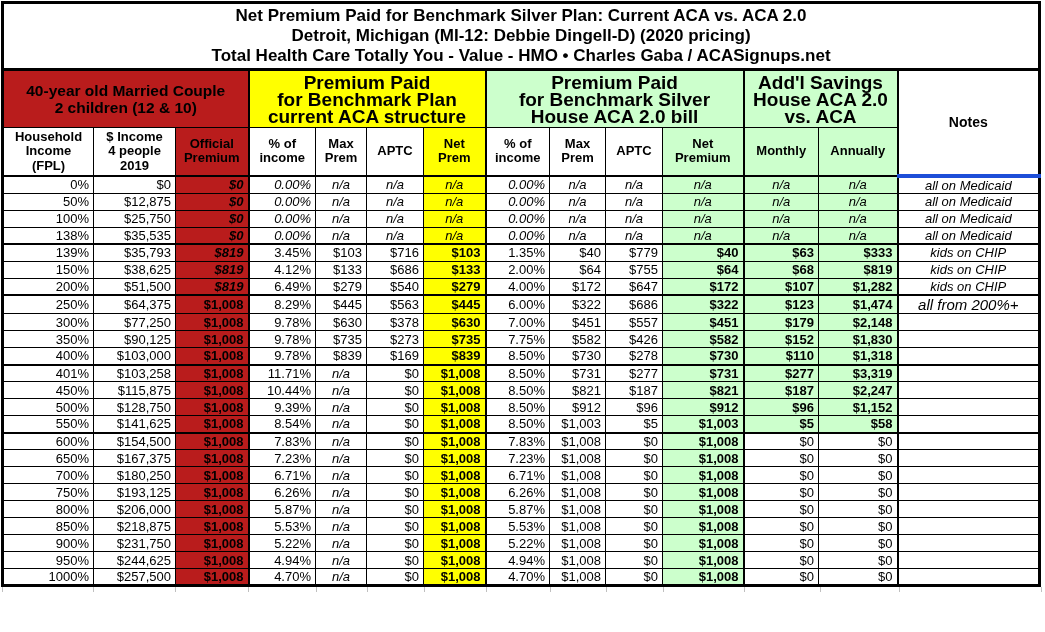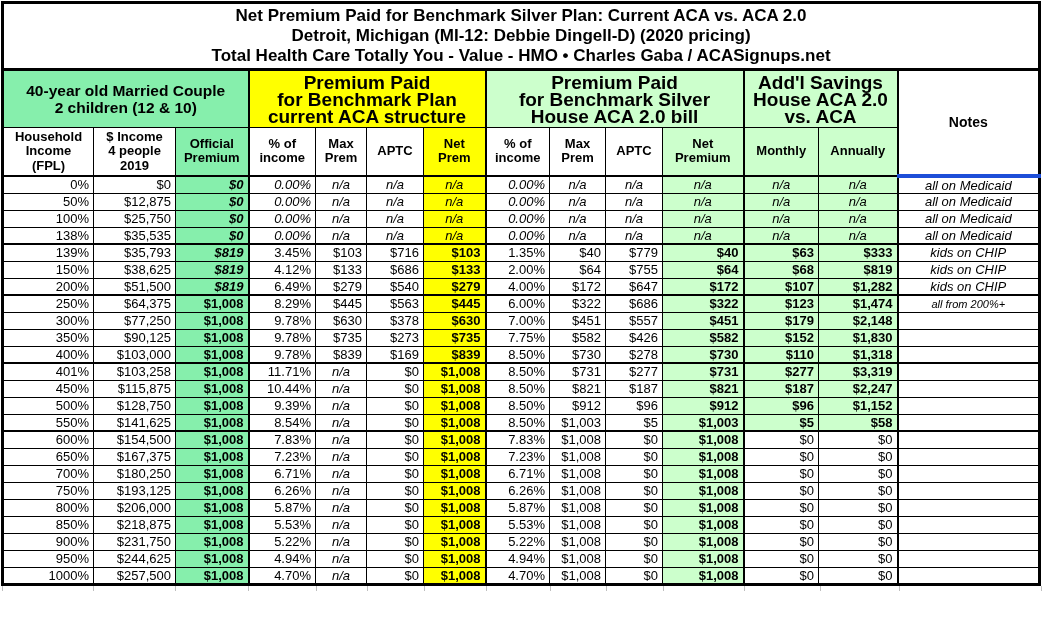--- a/index.html
+++ b/index.html
@@ -22,24 +22,24 @@
   td.notes-hd { font-size:14px; border-bottom:4px solid #1d4ed8; }
 
   
   tr.cols td { height:48px; text-align:center; font-weight:bold; font-size:13px; line-height:14.5px; white-space:pre-line; vertical-align:middle; border-bottom:2px solid #000; }
 
   
   .r { text-align:right; }
   .c { text-align:center; }
   .i { font-style:italic; }
   .b { font-weight:bold; }
-  .ly { background:#86efac; }
+  .ly { background:#b91c1c; }
   .y  { background:#FFFF00; }
   .g  { background:#CCFFCC; }
-  .sm { font-size:11px; }
+  .sm { font-size:15px; }
 
   tr.tb td { border-bottom-width:2px; }
 
   
   tr.cols td:nth-child(4), tr.cols td:nth-child(8), tr.cols td:nth-child(12),
   tbody td:nth-child(4),  tbody td:nth-child(8),  tbody td:nth-child(12), tbody td:nth-child(14),
   tr.groups td:nth-child(2), tr.groups td:nth-child(3), tr.groups td:nth-child(4), tr.groups td:nth-child(5)
   { border-left-width:2px; }
 
   

